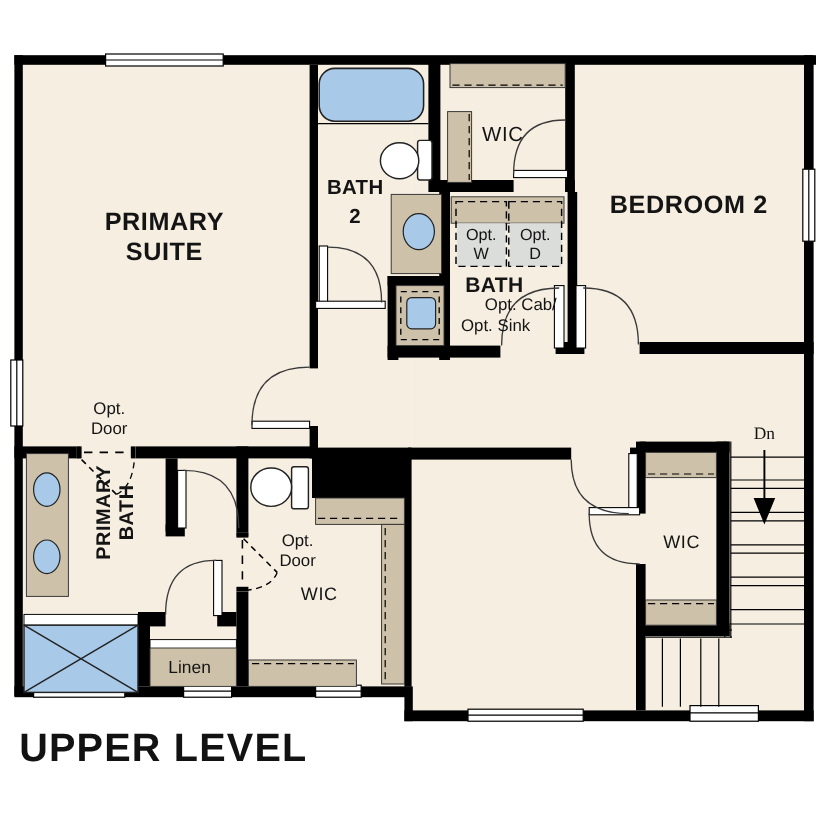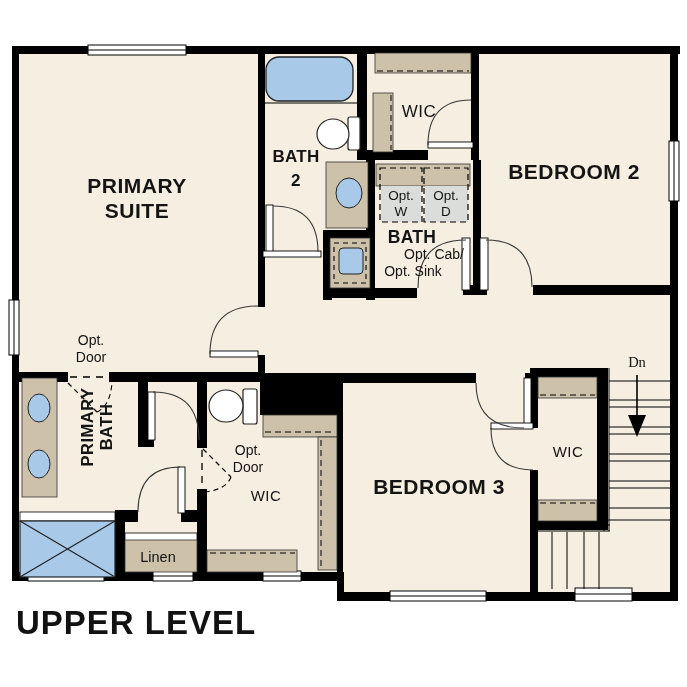--- a/index.html
+++ b/index.html
@@ -257,17 +257,16 @@
   <div class="lbl rot" style="left:97px;top:427px;">
       <div>PRIMARY</div>
       <div>BATH</div>
     </div>
   <div class="lbl tiny" style="left:248px;top:459px;">
       <div>Opt.</div>
       <div>Door</div>
     </div>
   <div class="lbl room-sm" style="left:266px;top:496px;">WIC</div>
   <div class="lbl tiny" style="left:158px;top:557px;font-size:14.5px;">Linen</div>
-  <div class="lbl big" style="left:439px;top:486px;">BEDROOM 3</div>
   <div class="lbl room-sm" style="left:568px;top:452px;">WIC</div>
   <div class="lbl tiny" style="left:637px;top:362px;font-size:14.5px;font-family:Liberation Serif, serif;">Dn</div>
   <div class="title">UPPER LEVEL</div>
 </div>
 
 </body></html>

